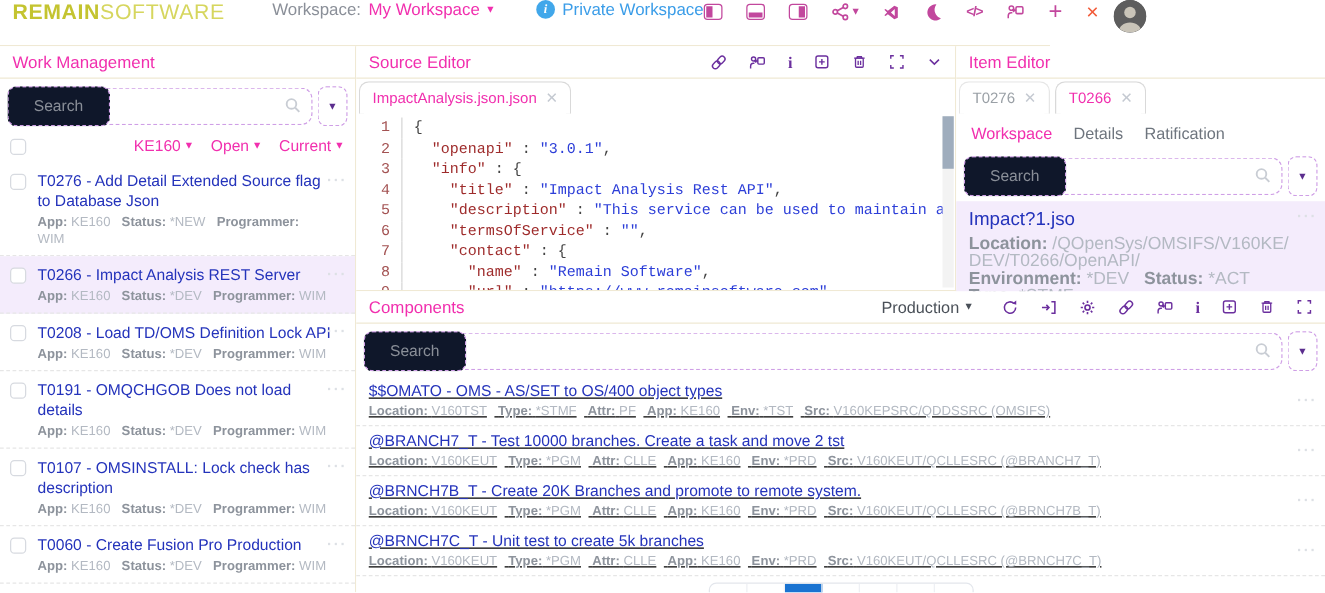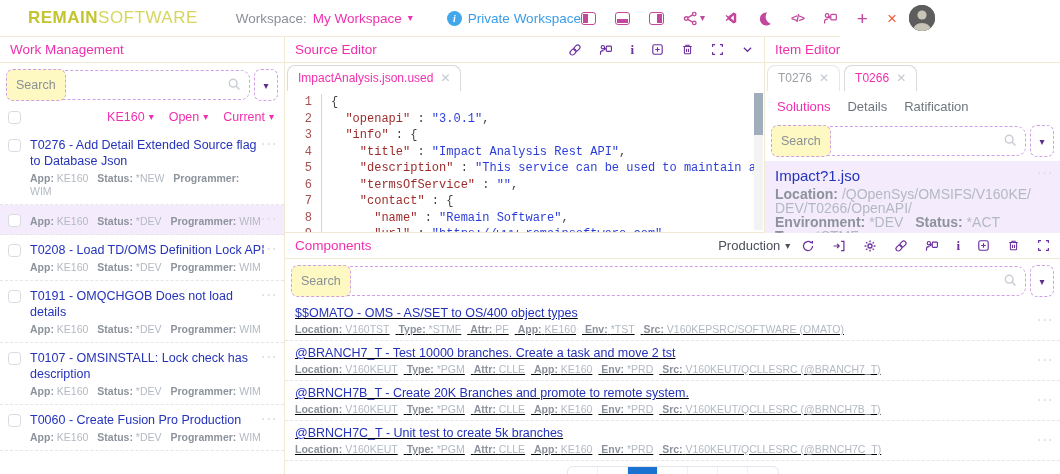--- a/index.html
+++ b/index.html
@@ -7,22 +7,22 @@
     --link:#2433bb; --blue:#41a7ea; --pageblue:#4285d8; --pageactive:#1a73d1;
     --label:#8d939c; --value:#b3b9c2; --muted:#8a8f98;
     --dash:#cf9fe6; --divider:#f0e9d4; --lavender:#f4ecfc; --sep:#e6e6e6;
   }
   *{box-sizing:border-box;margin:0;padding:0;}
   html,body{background:#fff;}
   body{font-family:"Liberation Sans",sans-serif;}
   .app{position:relative;width:1060px;height:474px;background:#fff;overflow:hidden;}
 
   
-  .topbar{position:absolute;left:0;top:0;width:840px;height:37px;display:flex;align-items:center;
-          padding:0 28px;border-bottom:1px solid var(--divider);background:#fff;}
+  .topbar{position:absolute;left:0;top:0;width:840px;height:37px;display:flex;align-items:flex-start;
+          padding:0 10px;border-bottom:1px solid var(--divider);background:#fff;}
   .logo{font-size:17px;letter-spacing:.5px;white-space:nowrap;}
   .logo .l1{font-weight:800;color:#c4c430;}
   .logo .l2{font-weight:300;color:#d6d65e;}
   .ws{display:flex;align-items:center;margin-left:38px;font-size:13.5px;gap:6px;white-space:nowrap;}
   .ws .wlab{color:var(--muted);}
   .ws .wval{color:var(--magenta);}
   .caret{font-size:10px;line-height:1;}
   .pws{display:flex;align-items:center;gap:6px;margin-left:34px;font-size:13.5px;color:#3b9de8;white-space:nowrap;}
   .info-badge{width:15px;height:15px;border-radius:50%;background:var(--blue);color:#fff;display:inline-flex;
               align-items:center;justify-content:center;font-family:"Liberation Serif",serif;font-weight:700;
@@ -49,22 +49,22 @@
   .ptitle{height:26px;display:flex;align-items:center;padding:0 10px;border-bottom:1px solid var(--divider);
           color:var(--magenta);font-size:13.5px;}
   .ptitle .spacer{flex:1;}
   .picons{display:flex;align-items:center;gap:17px;color:var(--purple);}
   .pic{display:inline-flex;align-items:center;cursor:pointer;color:var(--purple);}
   .serif-i{font-family:"Liberation Serif",serif;font-weight:700;font-size:13px;line-height:1;}
 
   
   .search-row{position:relative;height:30px;margin:7px 6px 5px 6px;}
   .search-box{position:absolute;left:0;right:28px;top:0;bottom:0;border:1.5px dashed var(--dash);border-radius:9px;}
-  .search-chip{position:absolute;left:0;top:-1px;bottom:-1px;display:flex;align-items:center;padding:0 9px;
-               border:1.5px dashed var(--dash);border-radius:7px;background:#fef9c3;color:var(--muted);font-size:12.5px;}
+  .search-chip{position:absolute;left:0;top:-1px;bottom:-1px;display:flex;align-items:center;padding:0 20px;
+               border:1.5px dashed var(--dash);border-radius:7px;background:#0f172a;color:var(--muted);font-size:12.5px;}
   .search-mag{position:absolute;right:36px;top:7px;}
   .search-dd{position:absolute;right:0;top:-1px;bottom:-1px;width:24px;border:1.5px dashed var(--dash);
              border-radius:7px;background:#fff;display:flex;align-items:center;justify-content:center;
              color:#5b2d8e;font-size:10px;cursor:pointer;}
 
   
   .filter-row{display:flex;align-items:center;padding:5px 10px 6px 8px;font-size:12.5px;}
   .cbox{width:13px;height:13px;border:1.5px solid #d7dae0;border-radius:3.5px;background:#fff;display:inline-block;flex:0 0 auto;}
   .filters{margin-left:auto;display:flex;gap:15px;color:var(--magenta);}
   .filters .f{display:flex;align-items:center;gap:4px;cursor:pointer;}
@@ -99,21 +99,21 @@
   .subtab.active{color:var(--magenta);}
   .sol-card{position:relative;margin-top:4px;background:var(--lavender);padding:6px 26px 7px 10px;
             border-bottom:1px dashed #ddd;}
   .sol-name{color:var(--link);font-size:15px;margin-bottom:3px;}
   .sol-meta{font-size:14px;line-height:14px;color:var(--value);word-break:break-all;}
   .sol-meta b{color:var(--label);font-weight:700;}
   .sol-meta .pair{margin-right:8px;white-space:nowrap;}
   .sol-card .dots{top:5px;}
 
   
-  .prod{display:flex;align-items:center;gap:5px;color:#4a5058;font-size:13px;margin-right:11px;cursor:pointer;}
+  .prod{display:flex;align-items:center;gap:5px;color:#4a5058;font-size:13px;margin-right:24px;cursor:pointer;}
   .crow{position:relative;padding:4px 30px 4px 10px;border-bottom:1px dashed var(--sep);text-decoration:underline;}
   .crow .t-title{font-size:12.5px;}
   .crow .meta{margin-top:2px;}
   .crow .dots{top:50%;margin-top:-8px;}
   .pager-wrap{display:flex;justify-content:center;margin-top:5px;}
   .pager{display:flex;border:1px solid #e3e6ec;border-radius:6px;overflow:hidden;background:#fff;}
   .pbtn{min-width:30px;height:26px;display:flex;align-items:center;justify-content:center;font-size:12px;
         color:#9aa3b2;border-right:1px solid #eef0f4;cursor:pointer;}
   .pbtn:last-child{border-right:none;}
   .pbtn.pnum{color:var(--pageblue);}
@@ -231,20 +231,21 @@
       <div class="t-title">T0276 - Add Detail Extended Source flag to Database Json</div>
       <div class="meta">
         <b>App:</b> <span>KE160</span>
         <b>Status:</b> <span>*NEW</span>
         <b>Programmer:</b> <span>WIM</span>
       </div>
       <span class="dots">···</span>
     </div>
     <div class="task selected">
       <span class="cbox"></span>
+      <div class="t-title">T0266 - Impact Analysis REST Server</div>
       <div class="meta">
         <b>App:</b> <span>KE160</span>
         <b>Status:</b> <span>*DEV</span>
         <b>Programmer:</b> <span>WIM</span>
       </div>
       <span class="dots">···</span>
     </div>
     <div class="task">
       <span class="cbox"></span>
       <div class="t-title">T0208 - Load TD/OMS Definition Lock API</div>
@@ -329,21 +330,21 @@
           </span>
         <span class="pic">
             <svg class="ic" width="13" height="13" viewBox="0 0 16 16" fill="none" stroke="currentColor" stroke-width="1.5">
               <path d="M3.5 5.8 8 10.2l4.5-4.4"></path>
             </svg>
           </span>
       </span>
     </div>
     <div class="tabbar">
       <span class="tab active">
-        <span>ImpactAnalysis.json.used</span>
+        <span>ImpactAnalysis.json.json</span>
         <span class="tx">✕</span>
       </span>
     </div>
     <div class="codearea">
       <div class="code-line"><span class="ln">1</span><span class="p"></span><span class="k"></span><span class="p">{</span><span class="v"></span><span class="p"></span></div>
       <div class="code-line"><span class="ln">2</span><span class="p">  </span><span class="k">"openapi"</span><span class="p"> : </span><span class="v">"3.0.1"</span><span class="p">,</span></div>
       <div class="code-line"><span class="ln">3</span><span class="p">  </span><span class="k">"info"</span><span class="p"> : </span><span class="v"></span><span class="p">{</span></div>
       <div class="code-line"><span class="ln">4</span><span class="p">    </span><span class="k">"title"</span><span class="p"> : </span><span class="v">"Impact Analysis Rest API"</span><span class="p">,</span></div>
       <div class="code-line"><span class="ln">5</span><span class="p">    </span><span class="k">"description"</span><span class="p"> : </span><span class="v">"This service can be used to maintain an</span><span class="p"></span></div>
       <div class="code-line"><span class="ln">6</span><span class="p">    </span><span class="k">"termsOfService"</span><span class="p"> : </span><span class="v">""</span><span class="p">,</span></div>
@@ -364,21 +365,21 @@
       <span class="tab inactive">
         <span>T0276</span>
         <span class="tx">✕</span>
       </span>
       <span class="tab active">
         <span>T0266</span>
         <span class="tx">✕</span>
       </span>
     </div>
     <div class="subtabs">
-      <span class="subtab active">Solutions</span>
+      <span class="subtab active">Workspace</span>
       <span class="subtab">Details</span>
       <span class="subtab">Ratification</span>
     </div>
     <div class="search-row">
       <div class="search-box"></div>
       <span class="search-chip">Search</span>
       <span class="search-mag">
         <svg width="15" height="15" viewBox="0 0 16 16" fill="none" stroke="#c9cdd4" stroke-width="1.6">
             <circle cx="6.6" cy="6.6" r="4.1"></circle>
             <path d="M9.8 9.8l3.5 3.5"></path>
@@ -476,21 +477,21 @@
     </div>
 
     <div class="crow">
       <div class="t-title">$$OMATO - OMS - AS/SET to OS/400 object types</div>
       <div class="meta">
         <b>Location:</b> <span>V160TST</span>
         <b>Type:</b> <span>*STMF</span>
         <b>Attr:</b> <span>PF</span>
         <b>App:</b> <span>KE160</span>
         <b>Env:</b> <span>*TST</span>
-        <b>Src:</b> <span>V160KEPSRC/SOFTWARE (OMATO)</span>
+        <b>Src:</b> <span>V160KEPSRC/QDDSSRC (OMSIFS)</span>
       </div>
       <span class="dots">···</span>
     </div>
     <div class="crow">
       <div class="t-title">@BRANCH7_T - Test 10000 branches. Create a task and move 2 tst</div>
       <div class="meta">
         <b>Location:</b> <span>V160KEUT</span>
         <b>Type:</b> <span>*PGM</span>
         <b>Attr:</b> <span>CLLE</span>
         <b>App:</b> <span>KE160</span>

